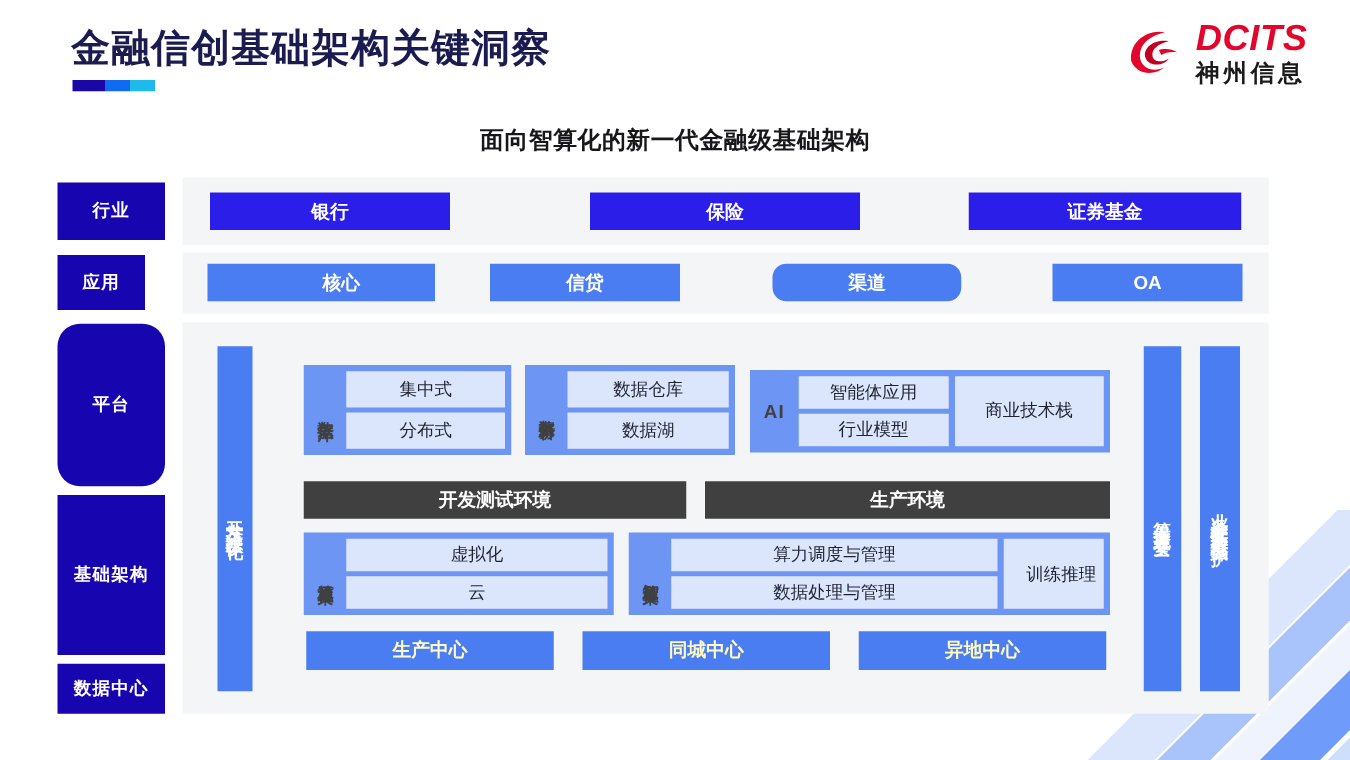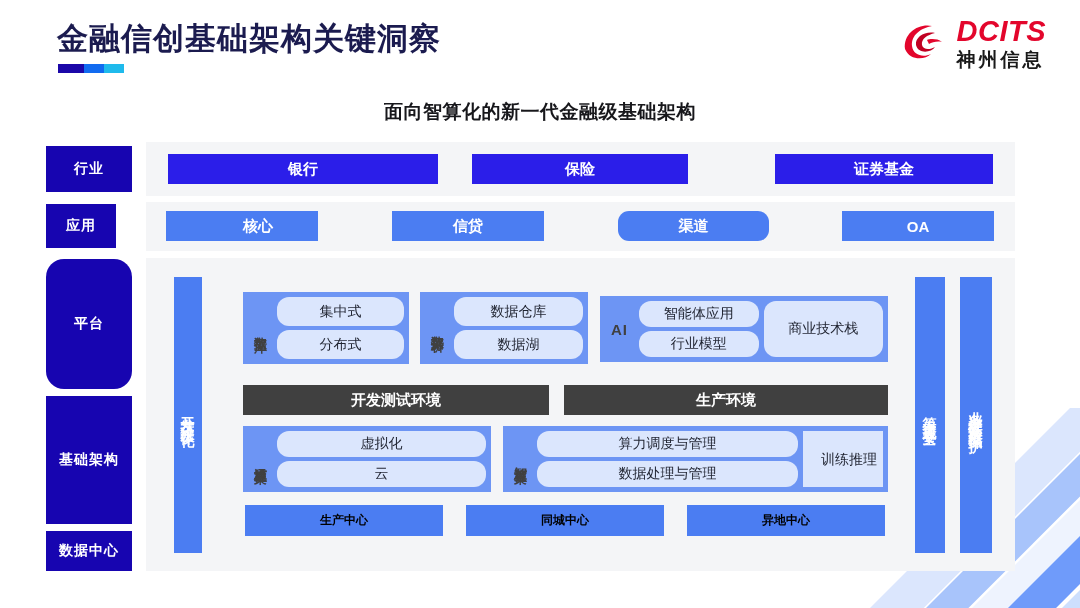--- a/index.html
+++ b/index.html
@@ -60,27 +60,27 @@
 
   .vbar { position: absolute; background: #4b7df2; color: #fff; font-weight: 700; font-size: 14px;
           display: flex; align-items: center; justify-content: center;
           writing-mode: vertical-rl; letter-spacing: 3px; }
 
   .grp { position: absolute; background: #6d95f4; display: flex; align-items: center; padding: 5px; gap: 5px; }
   .grp-label { color: #404040; font-weight: 700; font-size: 13px; writing-mode: vertical-rl; letter-spacing: 1px;
                display: flex; align-items: center; justify-content: center; height: 100%; padding: 0 3px; }
   .grp-cells { display: flex; flex-direction: column; gap: 4px; flex: 1; height: 100%; }
   .cell { background: #dbe6fd; color: #1f2330; font-size: 14px; display: flex; align-items: center;
-          justify-content: center; flex: 1; border-radius: 12px; }
+          justify-content: center; flex: 1; }
   .grp-cols { display: flex; gap: 5px; flex: 1; height: 100%; }
   .grp-cols .col { display: flex; flex-direction: column; gap: 4px; flex: 1; }
 
   .wide { position: absolute; background: #404040; color: #fff; font-weight: 700; font-size: 15px;
           display: flex; align-items: center; justify-content: center; }
-  .center-box { position: absolute; background: #4b7df2; color: #000000; font-weight: 700; font-size: 12px;
+  .center-box { position: absolute; background: #4b7df2; color: #fef9c3; font-weight: 700; font-size: 15px;
           display: flex; align-items: center; justify-content: center; }
   .tall-cell { background: #dbe6fd; color:#1f2330; font-size: 14px; display:flex; align-items:center;
           justify-content:center; line-height: 1.3; width: 80px; height: 100%; }
 </style>
 </head>
 <body>
 
 <div id="slide">
 
   <div class="corner">
@@ -115,26 +115,26 @@
 
   <div class="subtitle">面向智算化的新一代金融级基础架构</div>
 
   <div class="rail r1">行业</div>
   <div class="rail r2">应用</div>
   <div class="rail r3">平台</div>
   <div class="rail r4">基础架构</div>
   <div class="rail r5">数据中心</div>
 
   <div class="panel p-ind"></div>
-  <div class="box ind" style="left:168px; width:270px;">银行</div>
+  <div class="box ind" style="left:168px; width:192px;">银行</div>
   <div class="box ind" style="left:472px; width:216px;">保险</div>
   <div class="box ind" style="left:775px; width:218px;">证券基金</div>
 
   <div class="panel p-app"></div>
-  <div class="box app" style="left:166px; width:152px;padding-left:32px;">核心</div>
+  <div class="box app" style="left:166px; width:182px;padding-left:32px;">核心</div>
   <div class="box app" style="left:392px; width:152px;">信贷</div>
   <div class="box app" style="left:618px; width:151px;border-radius:11px;">渠道</div>
   <div class="box app" style="left:842px; width:152px;">OA</div>
 
   <div class="panel p-main"></div>
 
   <div class="vbar" style="left:174px; top:277px; width:28px; height:276px;">开发运维一体化</div>
   <div class="vbar" style="left:915px; top:277px; width:30px; height:276px;">等保合规安全</div>
   <div class="vbar" style="left:960px; top:277px; width:32px; height:276px;">业务连续性及数据保护</div>
 

